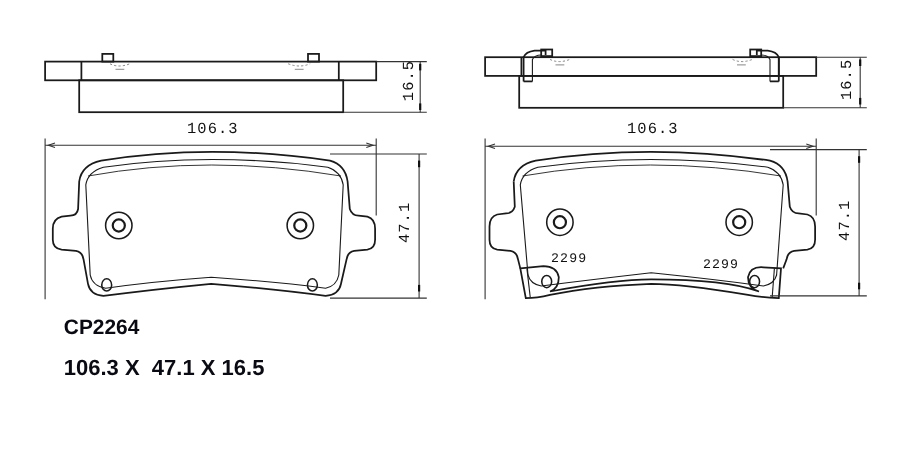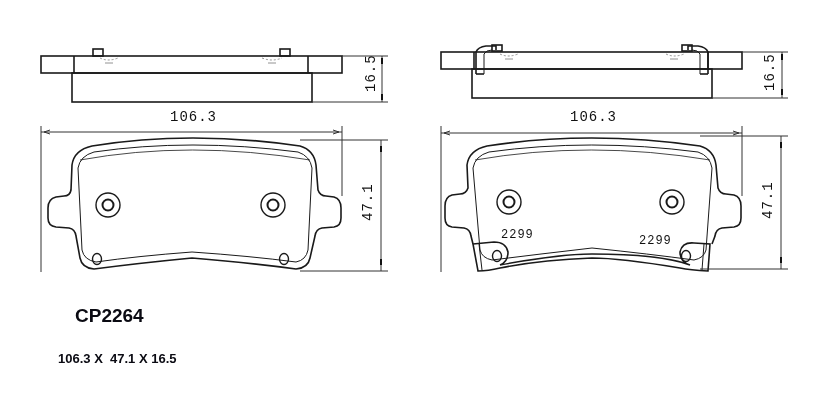--- a/index.html
+++ b/index.html
@@ -1,22 +1,22 @@
 <!DOCTYPE html>
 <html><head>
 <meta charset="utf-8">
 <style>
   html, body { margin: 0; padding: 0; background: #ffffff; }
   body { width: 816px; height: 409px; position: relative; overflow: hidden; font-family: "Liberation Sans", sans-serif; }
   svg.drawing { position: absolute; left: 0; top: 0; }
   .dim-text { font-family: "Liberation Mono", "DejaVu Sans Mono", monospace; font-size: 14px; fill: #111; letter-spacing: 1px; }
   .code-text { font-family: "Liberation Mono", "DejaVu Sans Mono", monospace; font-size: 12px; fill: #111; letter-spacing: 1px; }
   .label-block { position: absolute; left: 58px; top: 286px; }
-  .part-number { font-family: "Liberation Sans", sans-serif; font-weight: bold; font-size: 19px; color: #0a0a12; margin: 17px; line-height: 26px; }
-  .dimensions { font-family: "Liberation Sans", sans-serif; font-weight: bold; font-size: 13px; color: #0a0a12; margin-top: 10px; line-height: 26px; white-space: pre; }
+  .part-number { font-family: "Liberation Sans", sans-serif; font-weight: bold; font-size: 19px; color: #0a0a12; margin: 0; line-height: 26px; }
+  .dimensions { font-family: "Liberation Sans", sans-serif; font-weight: bold; font-size: 20px; color: #0a0a12; margin-top: 10px; line-height: 26px; white-space: pre; }
 </style>
 </head>
 <body>
 
 <svg class="drawing" width="816" height="409" viewBox="0 0 816 409">
 
   <g fill="none" stroke="#1a1a1a" stroke-width="1.6">
 
     <rect x="41" y="56" width="301" height="17"></rect>
     <line x1="74" y1="56" x2="74" y2="73"></line>

